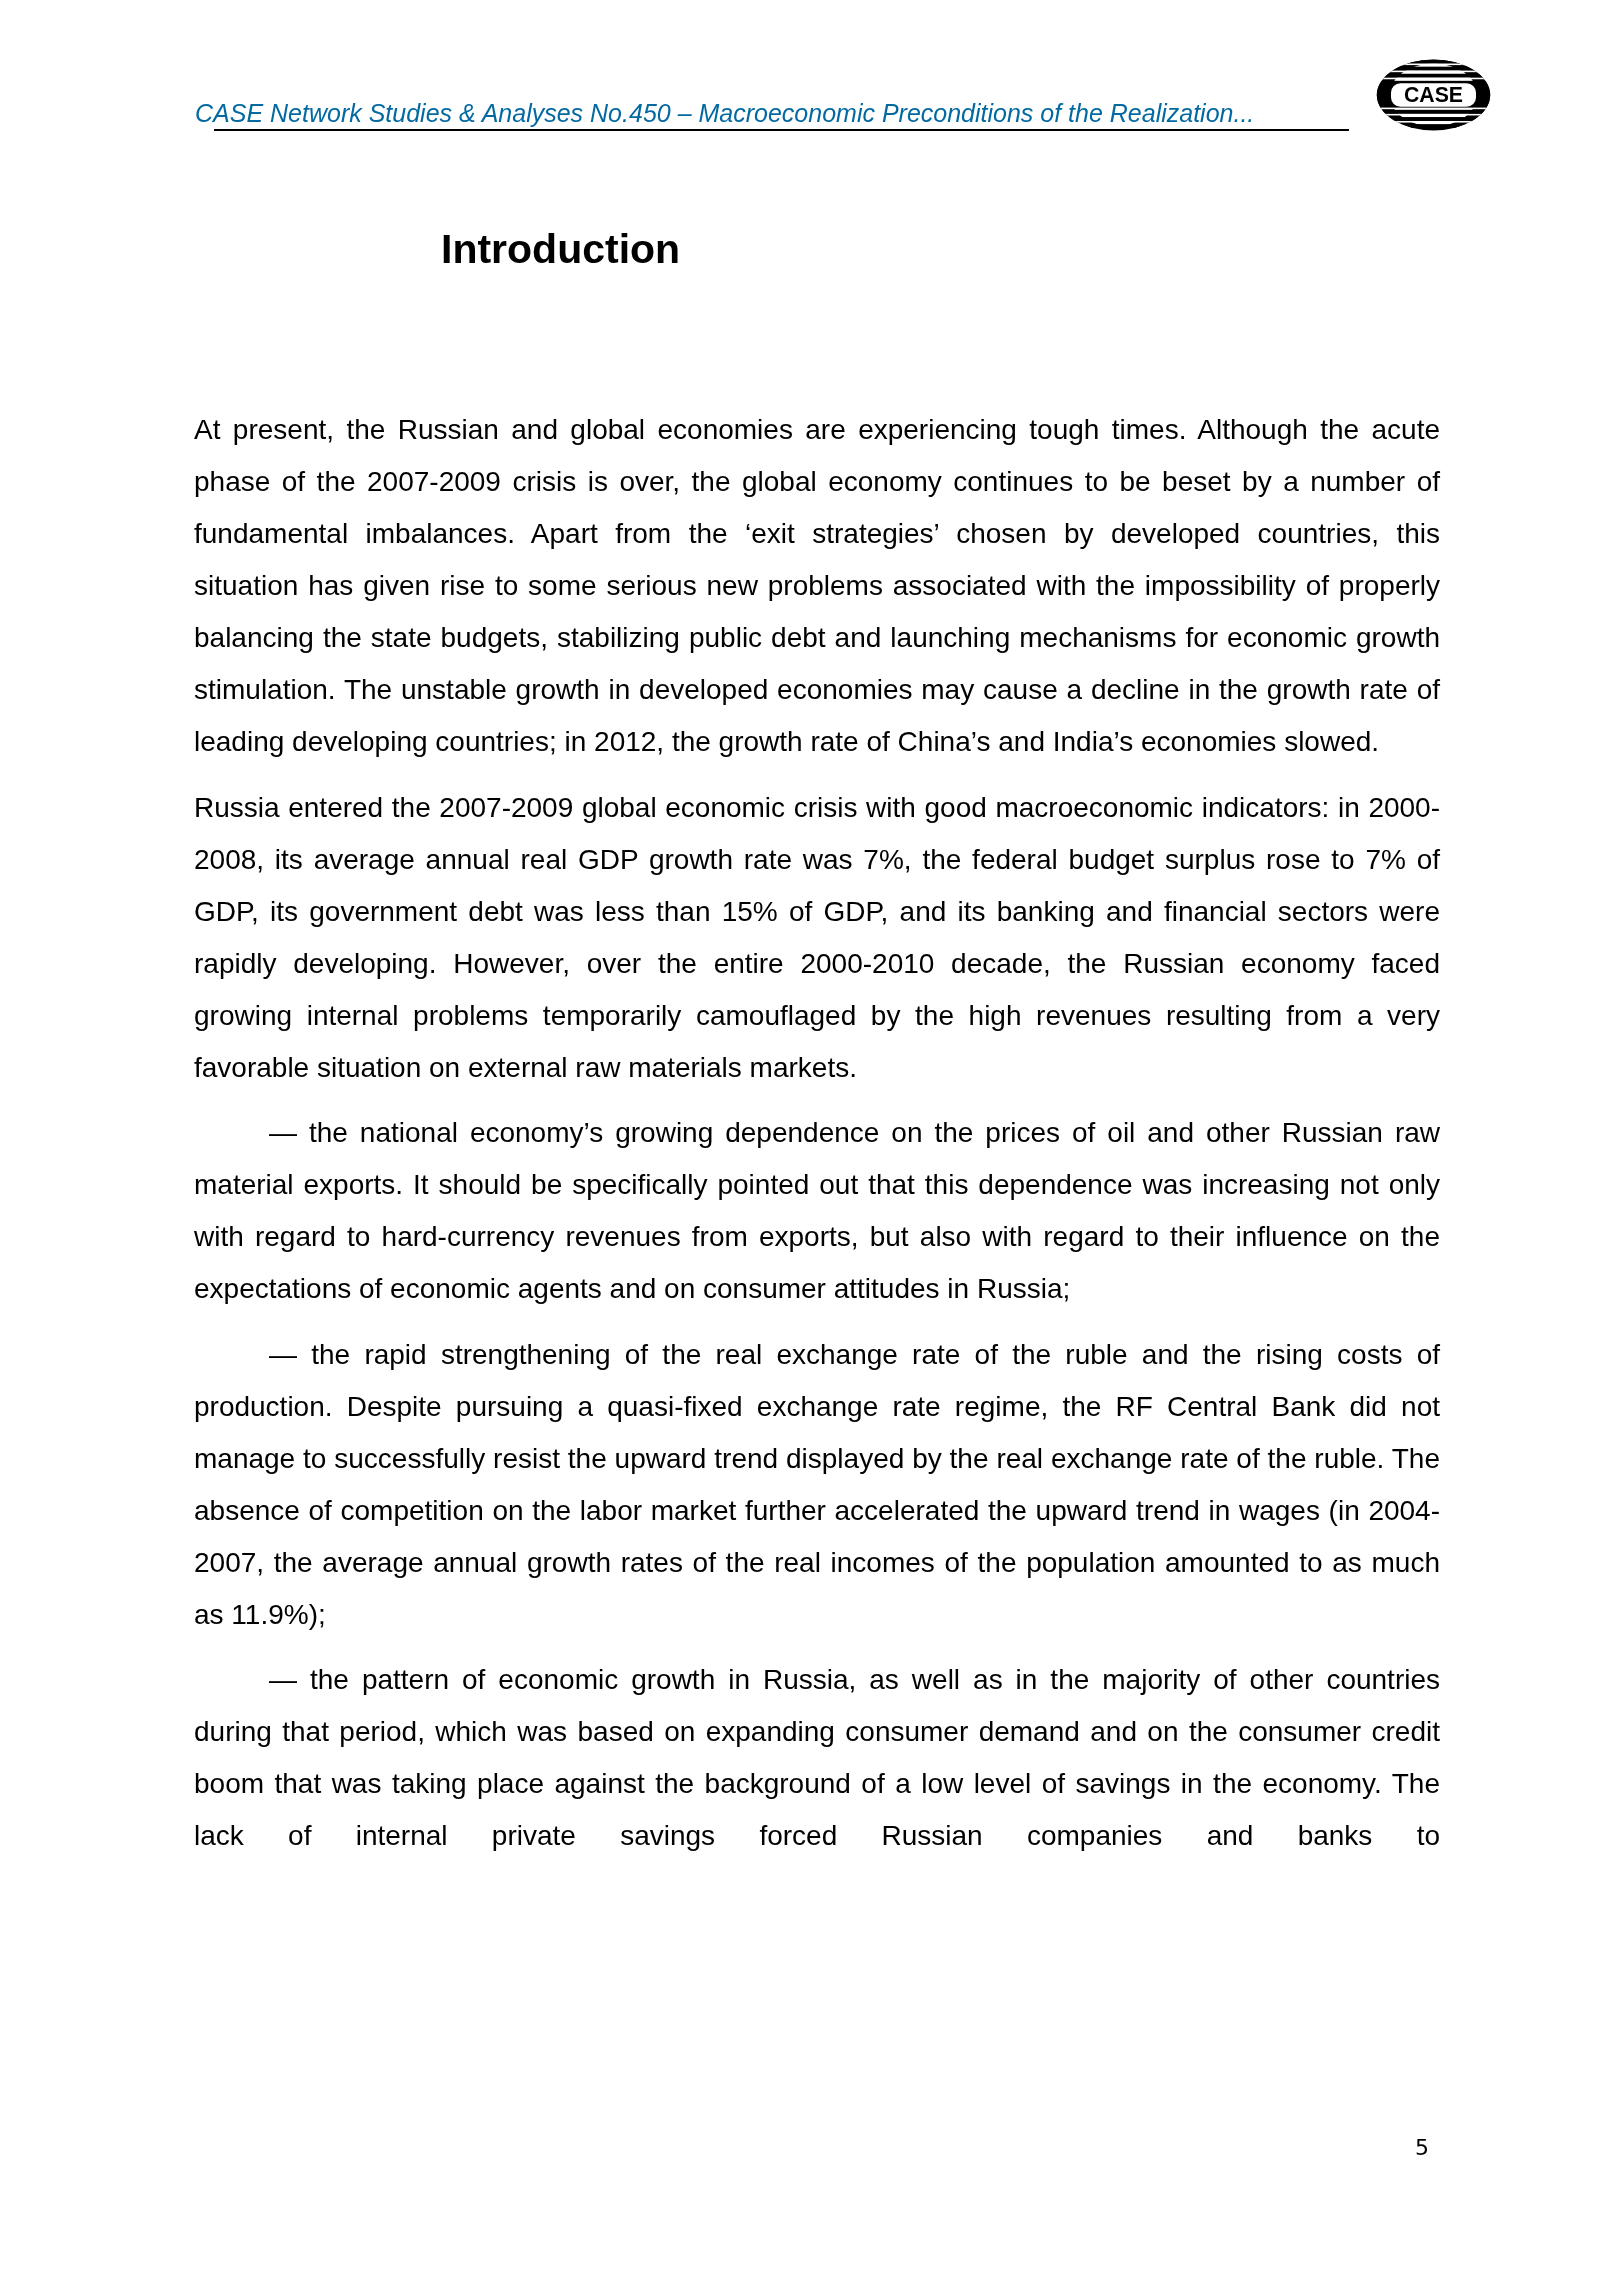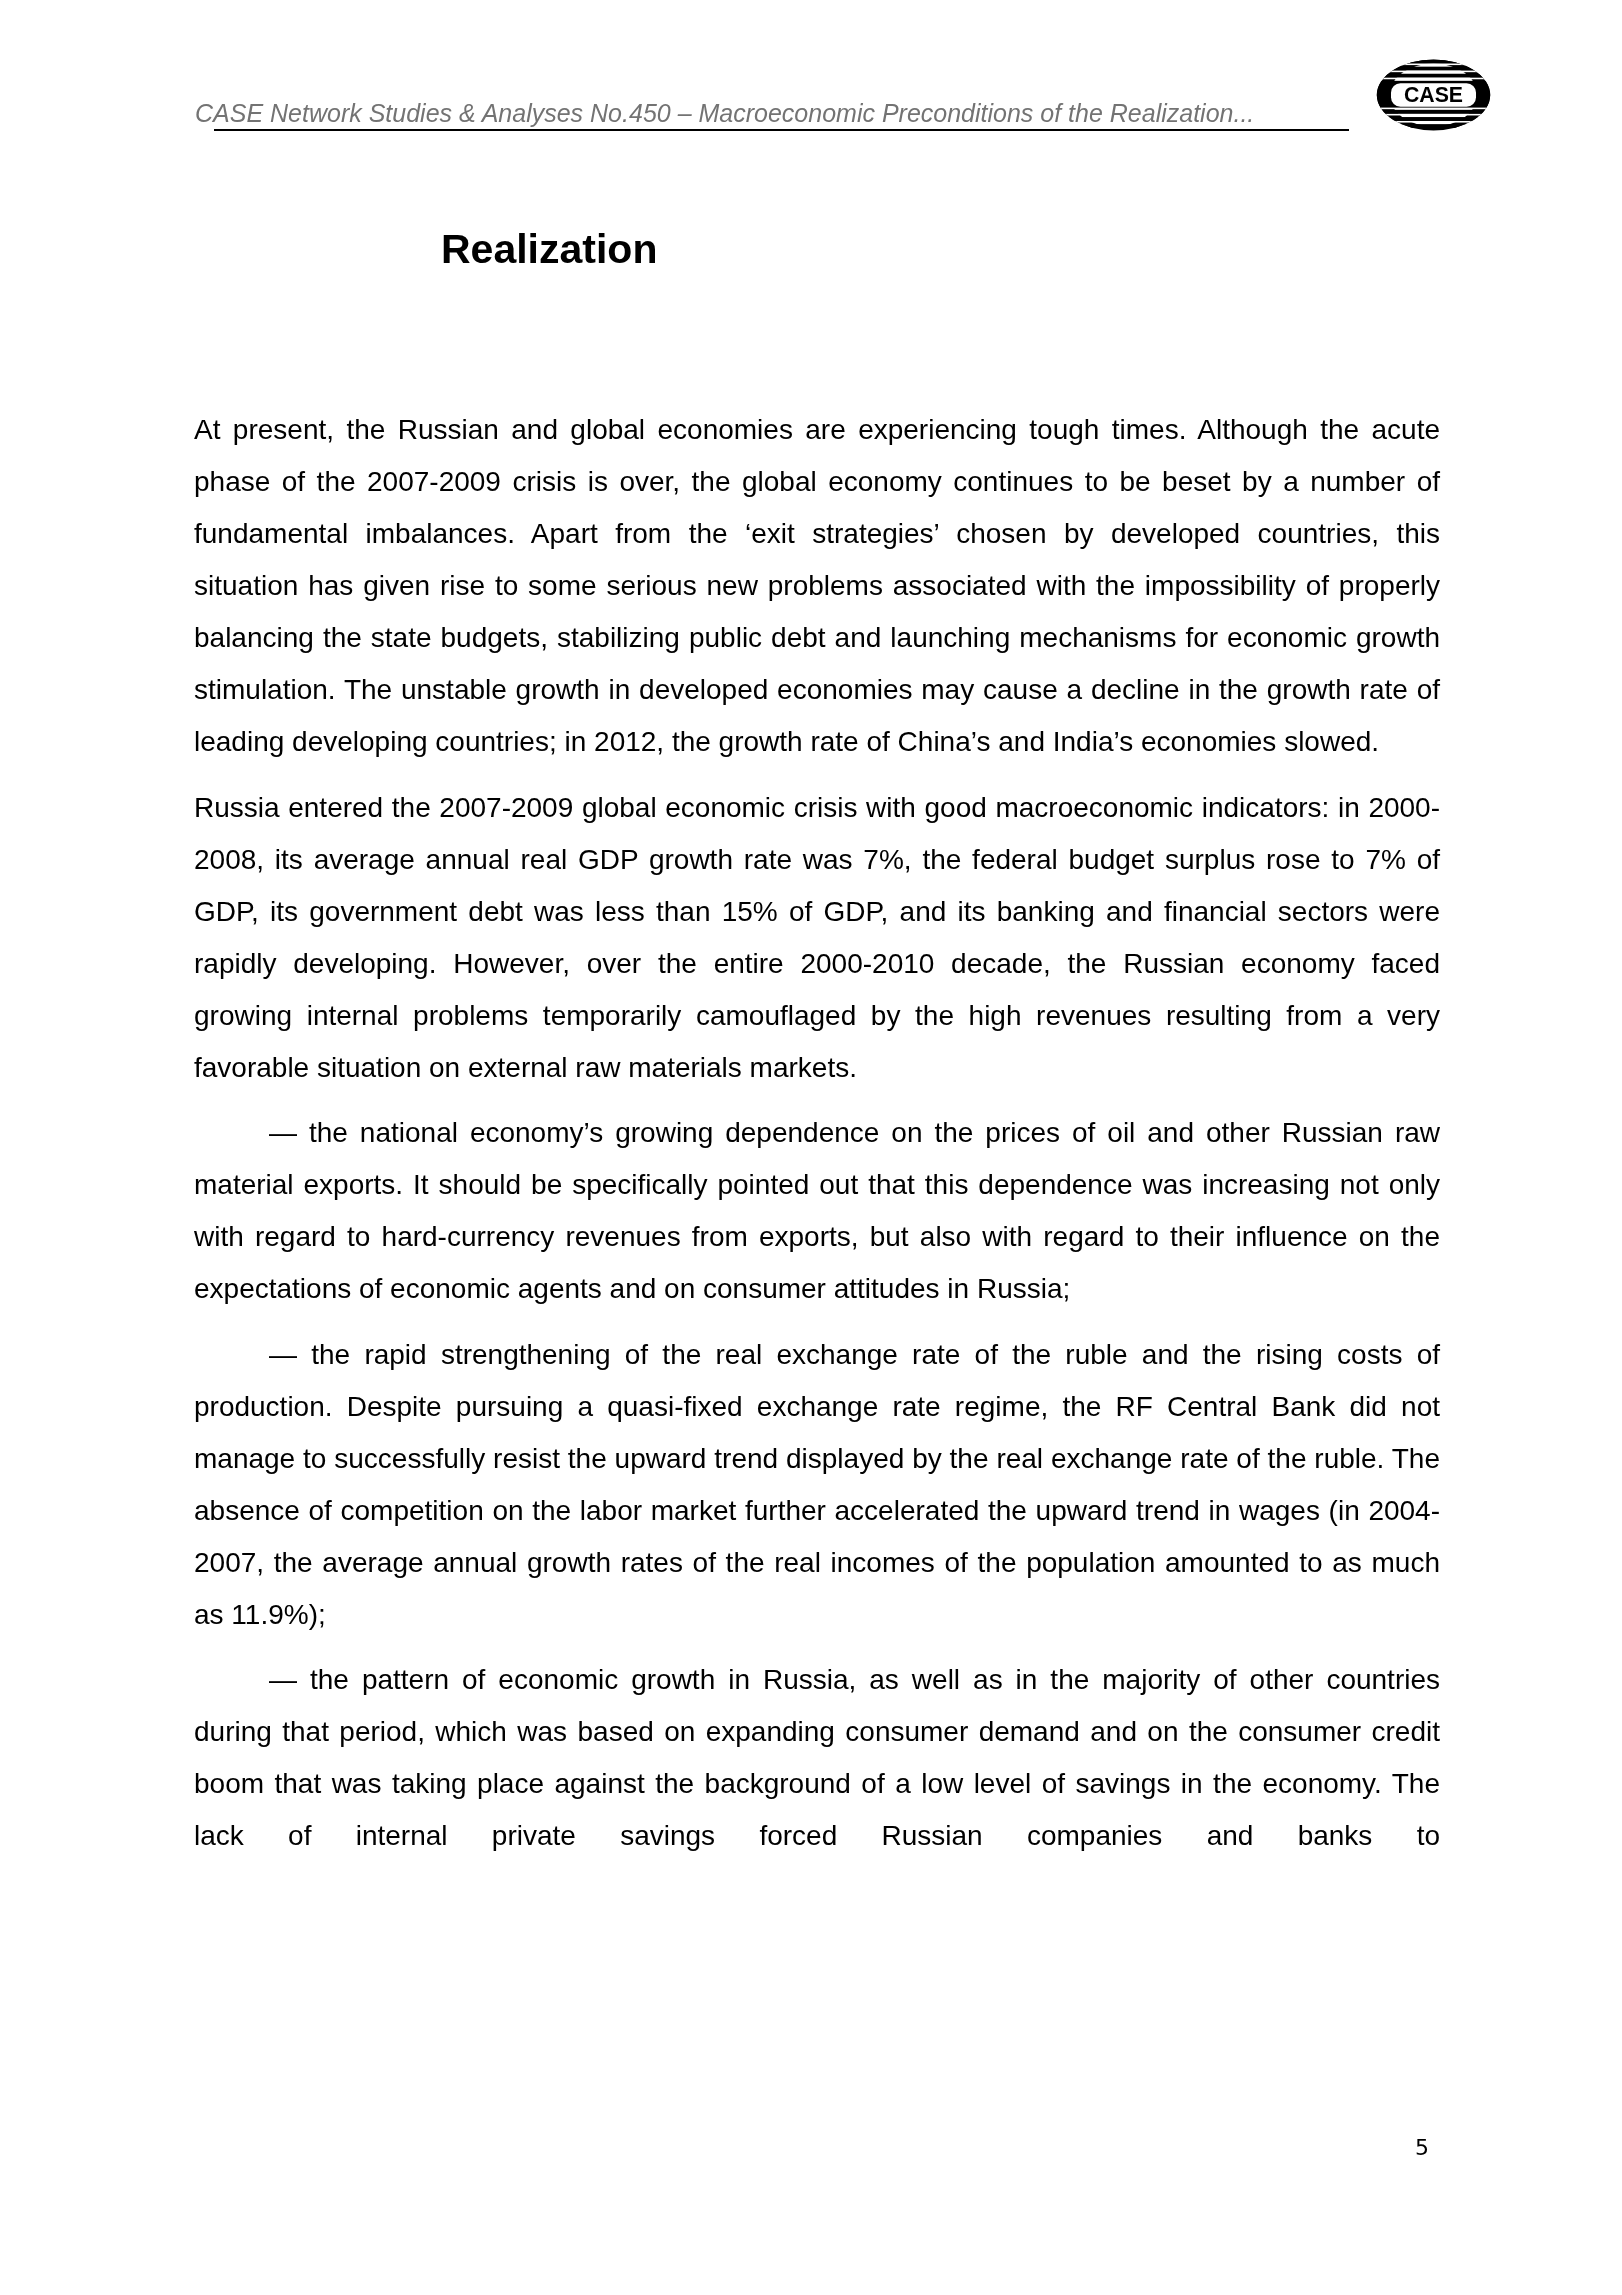--- a/index.html
+++ b/index.html
@@ -25,21 +25,21 @@
     
     .running-header {
       position: absolute;
       left: 195px;
       top: 97px;
       font-style: italic;
       font-size: 25px;
       line-height: 32px;
       white-space: nowrap;
       letter-spacing: 0px;
-      color: #737373;
+      color: #0369a1;
     }
     .header-rule {
       position: absolute;
       left: 214px;
       top: 129px;
       width: 1135px;
       height: 2.4px;
       background: #000;
     }
     .logo {
@@ -124,21 +124,21 @@
         <rect x="0" y="25" width="148" height="2"></rect>
         <rect x="0" y="63" width="148" height="2"></rect>
         <rect x="0" y="71" width="148" height="2"></rect>
         <rect x="0" y="80" width="148" height="2"></rect>
       </g>
       <rect x="20" y="32" width="108" height="30" rx="12" ry="12" fill="#fff"></rect>
       <text x="74" y="56" text-anchor="middle" font-family="Liberation Sans, sans-serif" font-weight="bold" font-size="27" fill="#000">CASE</text>
     </svg>
   </div>
 
-  <h1 class="section-title">Realization</h1>
+  <h1 class="section-title">Introduction</h1>
 
   <div class="body-text">
     <p>At present, the Russian and global economies are experiencing tough times. Although the acute phase of the 2007-2009 crisis is over, the global economy continues to be beset by a number of fundamental imbalances. Apart from the ‘exit strategies’ chosen by developed countries, this situation has given rise to some serious new problems associated with the impossibility of properly balancing the state budgets, stabilizing public debt and launching mechanisms for economic growth stimulation. The unstable growth in developed economies may cause a decline in the growth rate of leading developing countries; in 2012, the growth rate of China’s and India’s economies slowed.</p>
     <p>Russia entered the 2007-2009 global economic crisis with good macroeconomic indicators: in 2000-2008, its average annual real GDP growth rate was 7%, the federal budget surplus rose to 7% of GDP, its government debt was less than 15% of GDP, and its banking and financial sectors were rapidly developing. However, over the entire 2000-2010 decade, the Russian economy faced growing internal problems temporarily camouflaged by the high revenues resulting from a very favorable situation on external raw materials markets.</p>
     <p class="list-item">— the national economy’s growing dependence on the prices of oil and other Russian raw material exports. It should be specifically pointed out that this dependence was increasing not only with regard to hard-currency revenues from exports, but also with regard to their influence on the expectations of economic agents and on consumer attitudes in Russia;</p>
     <p class="list-item">— the rapid strengthening of the real exchange rate of the ruble and the rising costs of production. Despite pursuing a quasi-fixed exchange rate regime, the RF Central Bank did not manage to successfully resist the upward trend displayed by the real exchange rate of the ruble. The absence of competition on the labor market further accelerated the upward trend in wages (in 2004-2007, the average annual growth rates of the real incomes of the population amounted to as much as 11.9%);</p>
     <p class="list-item" style="text-align-last: justify;">— the pattern of economic growth in Russia, as well as in the majority of other countries during that period, which was based on expanding consumer demand and on the consumer credit boom that was taking place against the background of a low level of savings in the economy. The lack of internal private savings forced Russian companies and banks to</p>
   </div>
 
   <div class="page-number">5</div>

